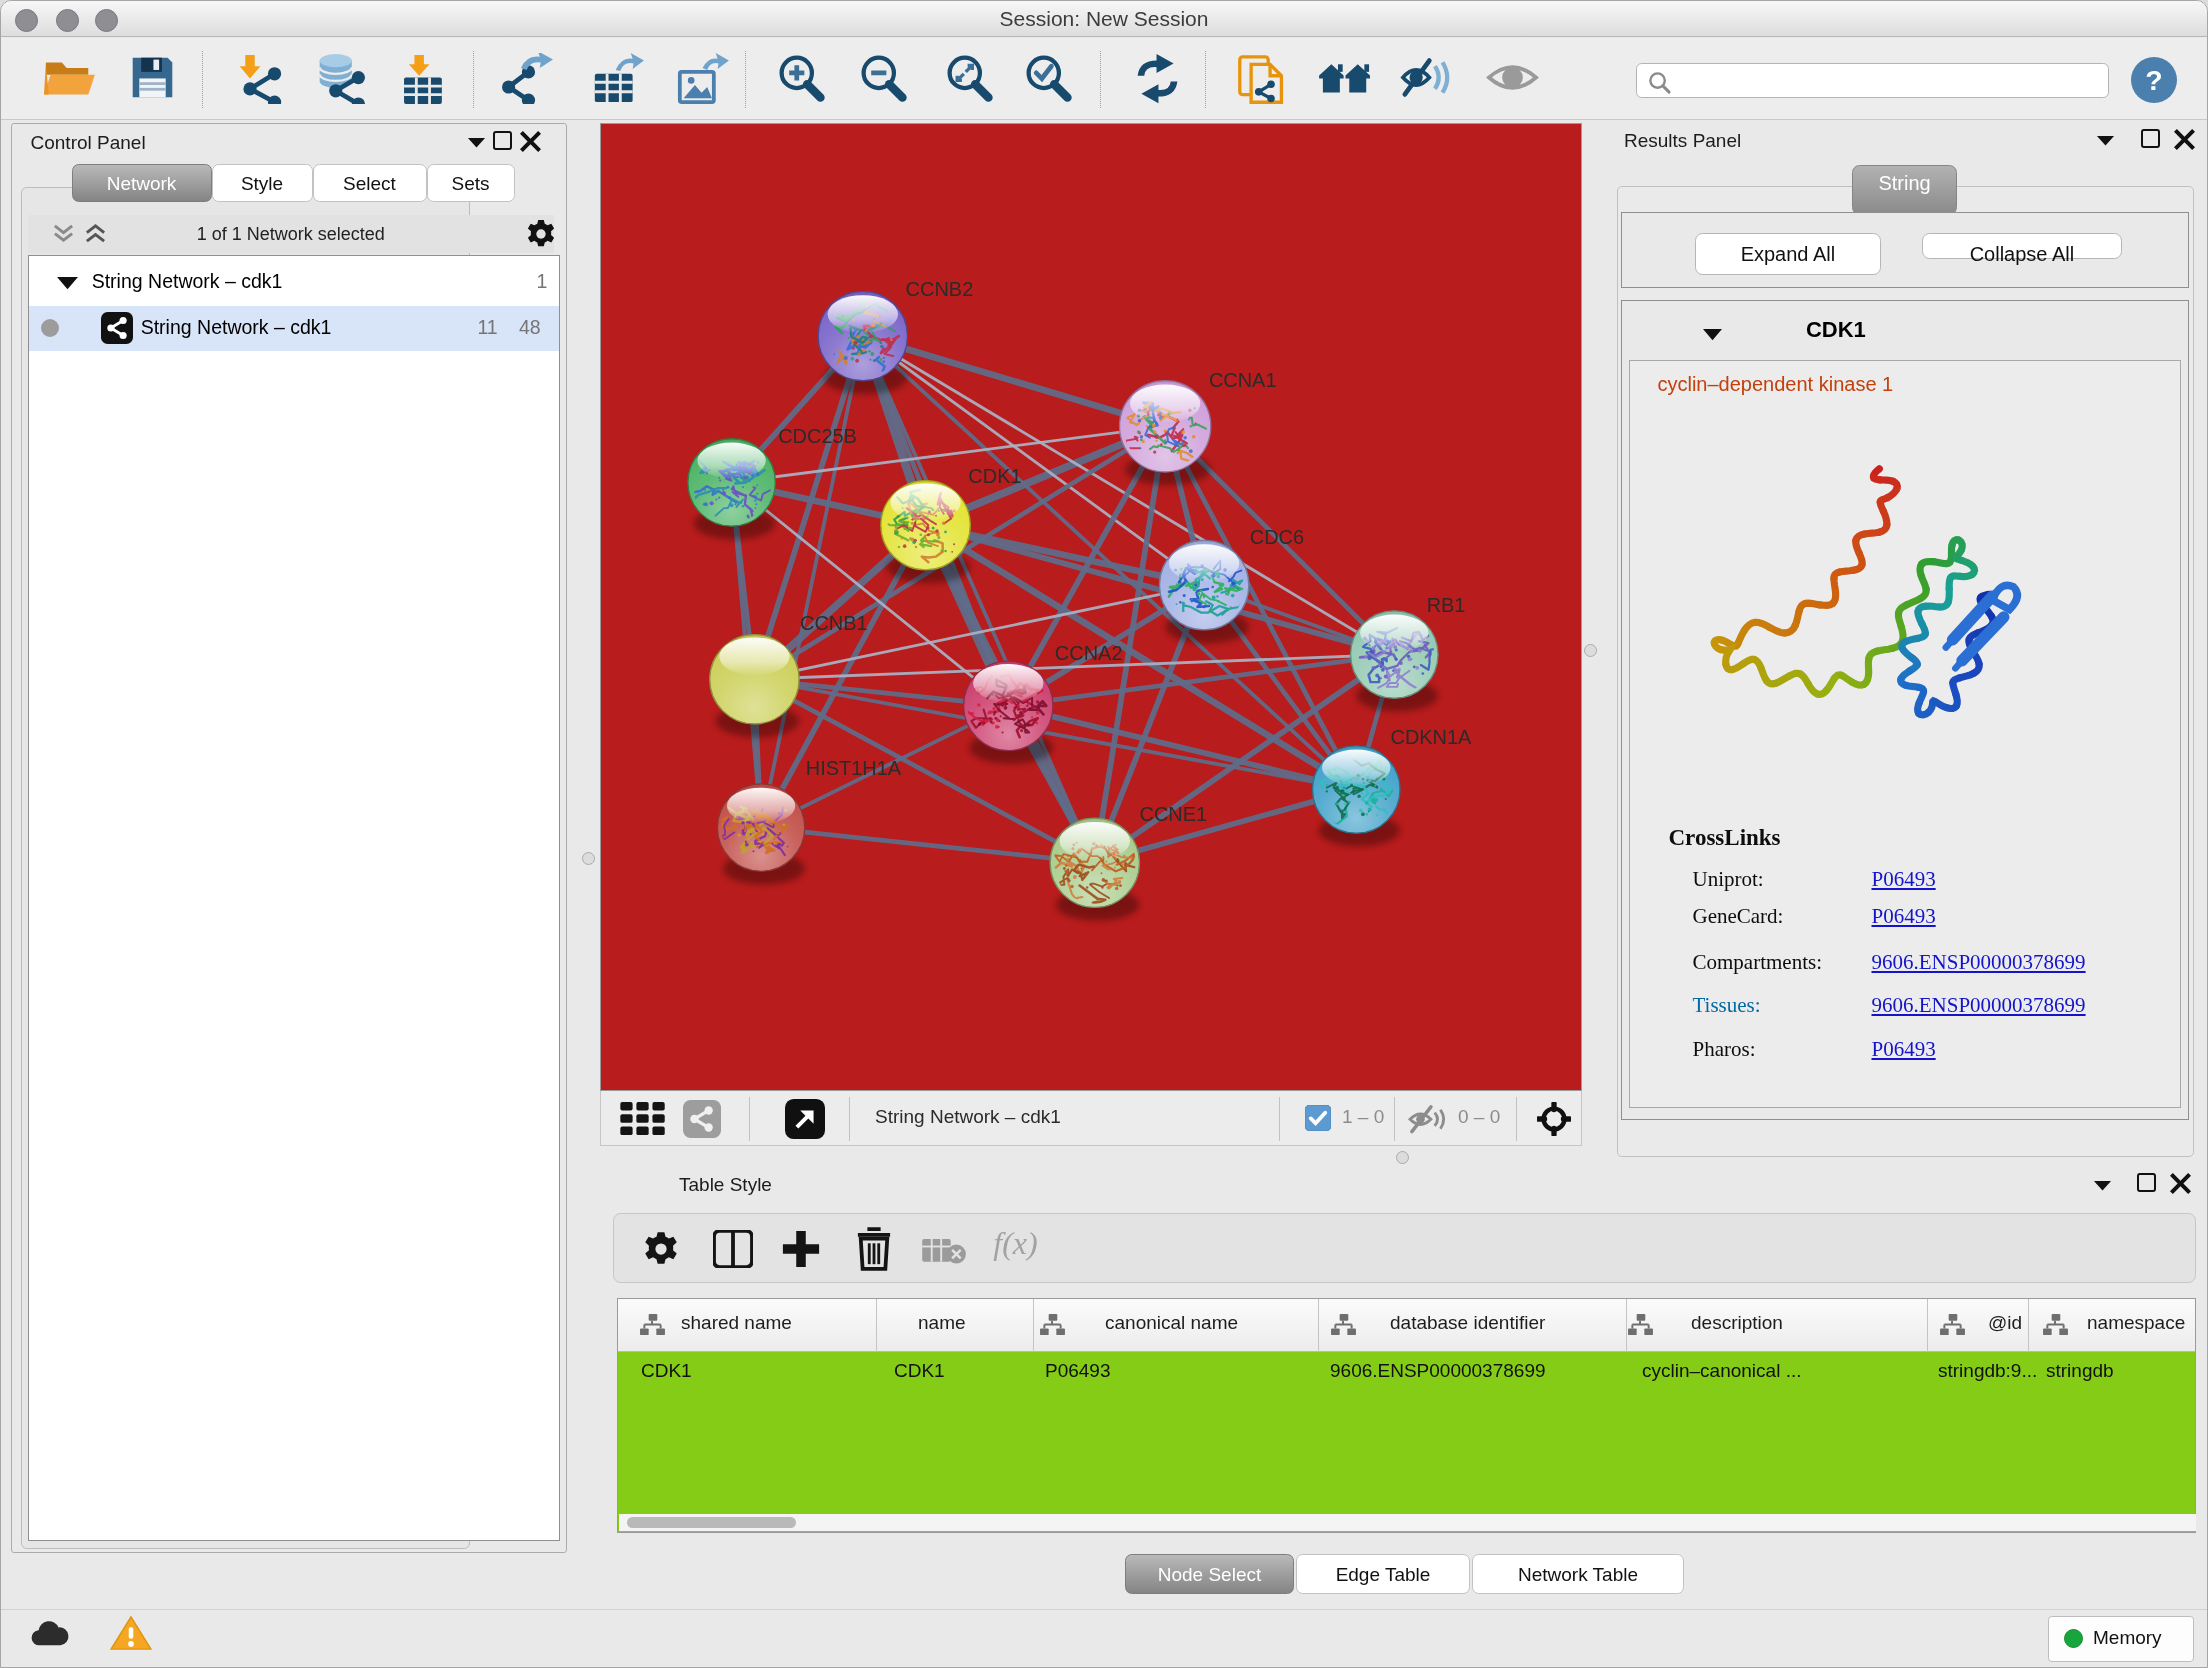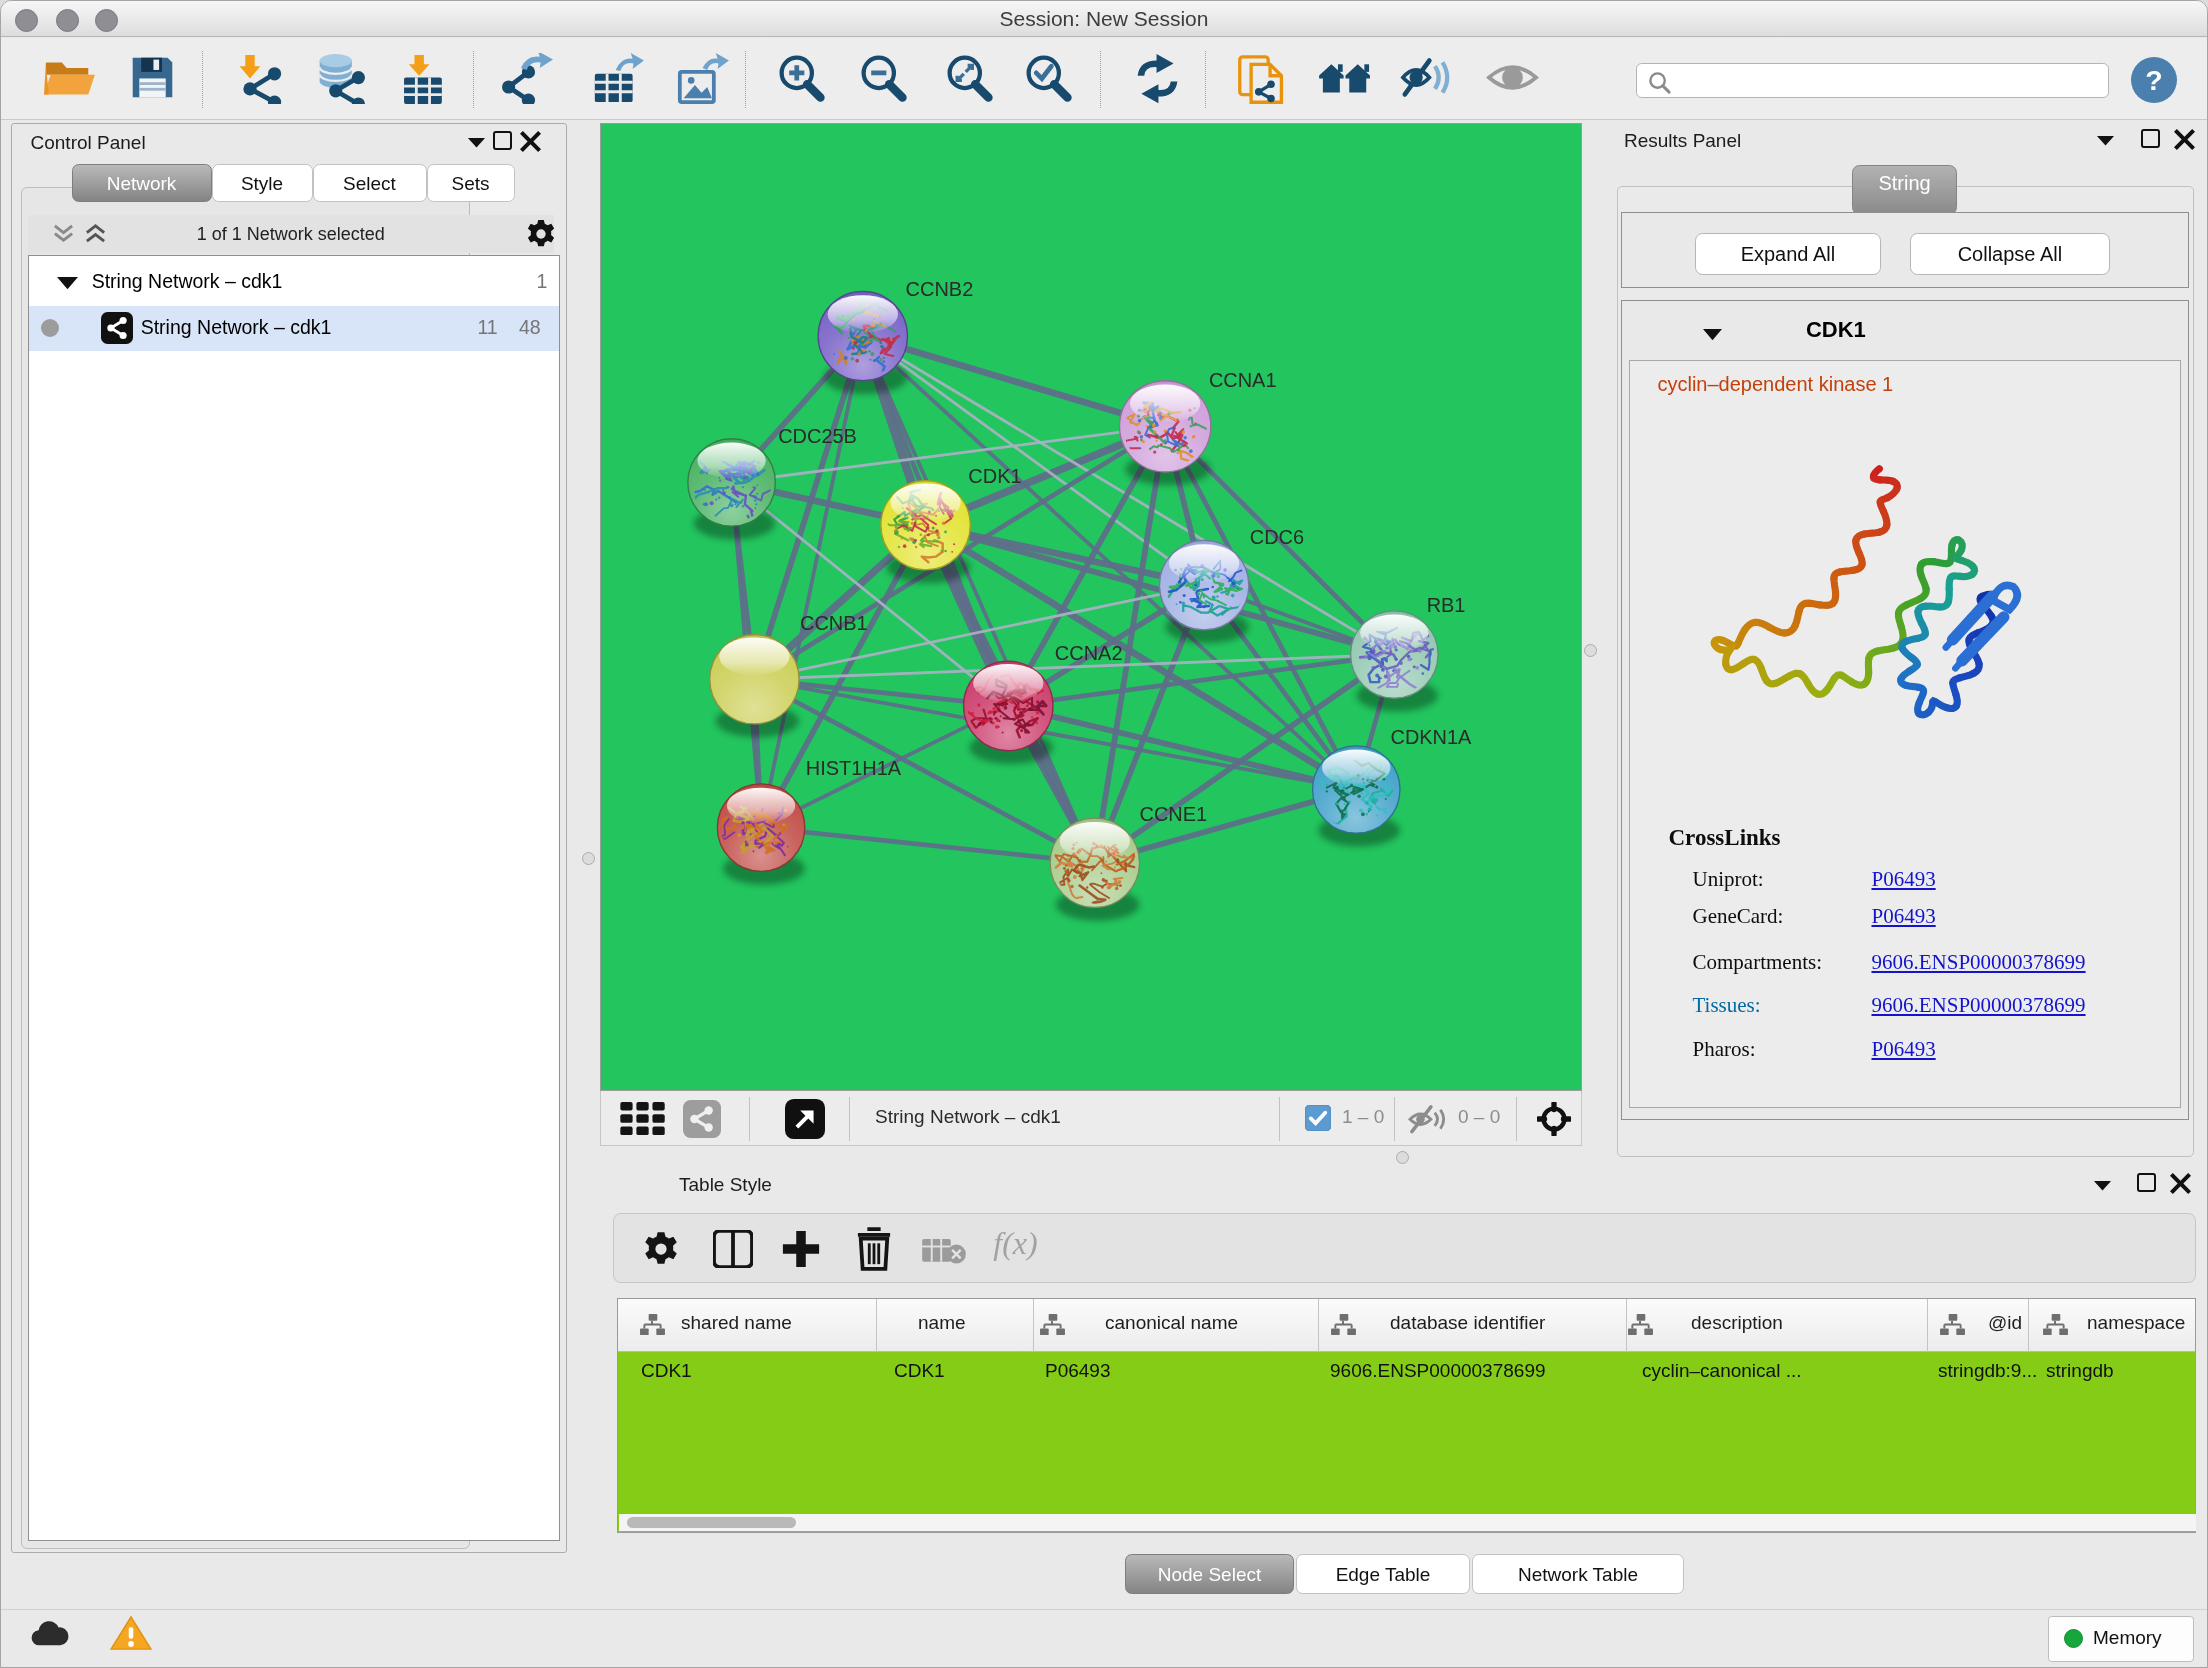--- a/index.html
+++ b/index.html
@@ -13,21 +13,21 @@
 #helpbtn{position:absolute;left:2130px;top:19px;width:46px;height:46px;border-radius:50%;background:#4a7fae;color:#fff;font-size:28.5px;font-weight:bold;text-align:center;line-height:46px}
 
 .ptitle{font-size:19px;color:#1c1c1c}
 #cpanel{position:absolute;left:9.5px;top:122px;width:556px;height:1430px;background:#e9e9e9;border:1px solid #ababab;border-radius:2.9px}
 .tab{position:absolute;font-size:19px;text-align:center;border:1px solid #c2c2c2;background:#fff;color:#111;border-radius:6.7px;z-index:3}
 .tabsel{background:linear-gradient(#b9b9b9,#848484);color:#fff;border-color:#7e7e7e}
 #cp-pane{position:absolute;left:9.5px;top:63px;width:449px;height:1362px;background:#e6e6e6;border:1px solid #bcbcbc;border-radius:5.7px}
 #cp-head{position:absolute;left:5.7px;top:27px;width:526px;height:38px;background:#e2e2e2;font-size:18px;color:#222}
 #cp-list{position:absolute;left:5.7px;top:67px;width:532px;height:1286px;background:#fff;border:1px solid #8f8f8f}
 #netpanel{position:absolute;left:599px;top:122px;width:982px;height:1049px}
-#canvas{position:absolute;left:0;top:0;width:982px;height:968px;background:#22c55e;border:1px solid #9b9b9b}
+#canvas{position:absolute;left:0;top:0;width:982px;height:968px;background:#b91c1c;border:1px solid #9b9b9b}
 #netbar{position:absolute;left:0;top:968px;width:982px;height:55px;background:#ececec;border:1px solid #c6c6c6;border-top:none}
 .nbsep{position:absolute;top:5.7px;height:44px;border-left:1px solid #c2c2c2}
 #rpanel{position:absolute;left:1581px;top:122px;width:618px;height:1049px;background:#e9e9e9}
 #rp-pane{position:absolute;left:35px;top:63px;width:577px;height:971px;background:#eaeaea;border:1px solid #c0c0c0;border-radius:4.8px}
 .rbox{position:absolute;left:2.9px;width:568px;background:#e9e9e9;border:1px solid #8f8f8f}
 .btn{position:absolute;background:#fff;border:1px solid #b5b5b5;border-radius:7.6px;font-size:20px;text-align:center;color:#111}
 #tpanel{position:absolute;left:599px;top:1171px;width:1609px;height:438px}
 #ttool{position:absolute;left:13.3px;top:41px;width:1583px;height:70px;background:#e3e3e3;border:1px solid #c6c6c6;border-radius:7.6px}
 #ttable{position:absolute;left:17px;top:126px;width:1579px;height:235px;background:#84cc16;border:1px solid #9a9a9a}
 #thead{position:absolute;left:0;top:0;width:100%;height:53px;background:linear-gradient(#fbfbfb,#ececec);border-bottom:1px solid #b9b9b9;font-size:19px;color:#1d1d1d}
@@ -1159,21 +1159,21 @@
         <path d="M1 1 H19 L10 11 Z" fill="#111"></path>
       </svg>
 <div style="position:absolute;left:559px;top:5.7px;width:19px;height:19px;border:2.4px solid #111;border-radius:2.9px"></div>
 <svg style="position:absolute;left:592px;top:5.7px" width="21" height="21" viewBox="0 0 22 22">
         <path d="M3 0 L11 8 L19 0 L22 3 L14 11 L22 19 L19 22 L11 14 L3 22 L0 19 L8 11 L0 3 Z" fill="#111"></path>
       </svg>
 <div id="rp-pane">
  <div style="position:absolute;left:234px;top:-22px;width:105px;height:50px;background:linear-gradient(#b2b2b2,#8a8a8a);border:1px solid #858585;border-radius:7.6px;color:#fff;font-size:20px;text-align:center;line-height:34px">String</div>
  <div class="rbox" style="top:25px;height:76px">
    <div class="btn" style="left:73px;top:20px;width:186px;height:42px;line-height:40px">Expand All</div>
-   <div class="btn" style="left:288px;top:20px;width:200px;height:42px;line-height:40px">Collapse All</div>
+   <div class="btn" style="left:300px;top:20px;width:200px;height:26px;line-height:40px">Collapse All</div>
  </div>
  <div class="rbox" style="top:113px;height:820px">
    <svg style="position:absolute;left:80px;top:27px" width="21" height="13.3" viewBox="0 0 22 14">
             <path d="M1 1 H21 L11 13 Z" fill="#111"></path>
           </svg>
    <div style="position:absolute;left:133px;top:16px;width:162px;text-align:center;font-size:22px;font-weight:bold">CDK1</div>
    <div style="position:absolute;left:7.6px;top:59px;width:552px;height:748px;background:#ececec;border:1px solid #a8a8a8">
      <div style="position:absolute;left:27px;top:12.4px;font-size:20px;color:#c2410c">cyclin–dependent kinase 1</div>
      <svg style="position:absolute;left:47px;top:100px" width="361" height="314" viewBox="0 0 380 330">
               <g fill="none" stroke-linecap="round">

